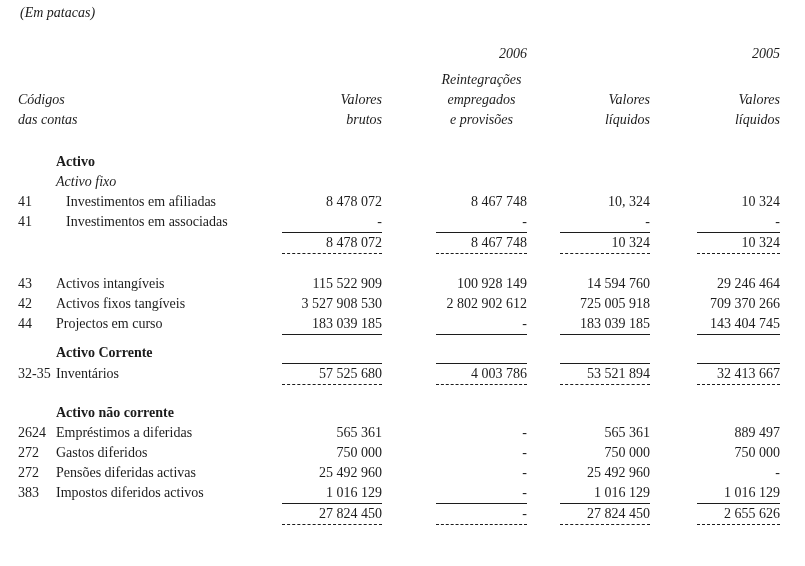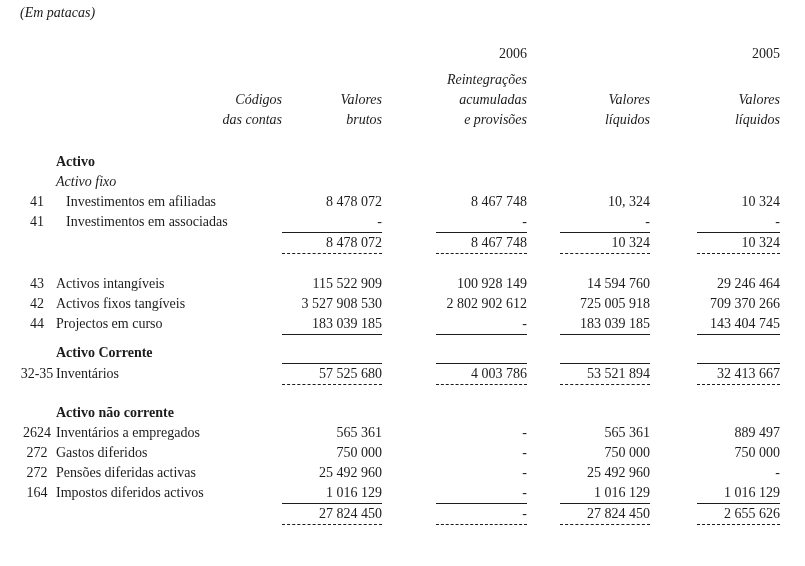--- a/index.html
+++ b/index.html
@@ -31,30 +31,30 @@
     padding: 0;
     margin: 0;
     height: 20px;
     line-height: 20px;
     vertical-align: middle;
     white-space: nowrap;
     font-size: 14px;
     overflow: visible;
   }
   tr.year-row td { height: 20px; }
-  .yr { text-align: right; }
+  .yr { text-align: right; font-style: italic; }
   .yr-2006 { padding-right: 10px; }
-  tr.colheads td { vertical-align: bottom; height: 66px; text-align: right; }
+  tr.colheads td { vertical-align: bottom; height: 66px; }
   .hd { font-style: italic; line-height: 20px; }
   .hd-left { text-align: left; }
   .hd-right { text-align: right; }
   .hd-reint { text-align: center; padding-right: 10px; }
   .hd-liq06 { padding-right: 5px; }
   tr.spacer td { height: auto; line-height: 1px; font-size: 1px; }
-  td.code { text-align: center; }
+  td.code { text-align: left; }
   td.desc { text-align: left; }
   td.desc.indent { padding-left: 10px; }
   td.desc.bold { font-weight: bold; }
   td.desc.italic { font-style: italic; margin-top: 28px; }
   td.val { text-align: right; }
   td.val.rule-solid  { border-bottom: 1px solid #1c1c1c; }
   td.val.rule-dashed { border-bottom: 1px dashed #1c1c1c; }
 </style>
 </head>
 <body>
@@ -89,21 +89,21 @@
           <div>Códigos</div>
           <div>das contas</div>
         </td>
         <td class="hd hd-right">
           <div>Valores</div>
           <div>brutos</div>
         </td>
         <td></td>
         <td class="hd hd-reint">
           <div>Reintegrações</div>
-          <div>acumuladas</div>
+          <div>empregados</div>
           <div>e provisões</div>
         </td>
         <td></td>
         <td class="hd hd-right hd-liq06">
           <div>Valores</div>
           <div>líquidos</div>
         </td>
         <td></td>
         <td class="hd hd-right">
           <div>Valores</div>
@@ -242,21 +242,21 @@
           <td class="val"></td>
           <td></td>
           <td class="val"></td>
           <td></td>
           <td class="val"></td>
           <td></td>
           <td class="val"></td>
         </tr>
         <tr>
           <td class="code">2624</td>
-          <td class="desc normal">Inventários a empregados</td>
+          <td class="desc normal">Empréstimos a diferidas</td>
           <td class="val">565 361</td>
           <td></td>
           <td class="val">-</td>
           <td></td>
           <td class="val">565 361</td>
           <td></td>
           <td class="val">889 497</td>
         </tr>
         <tr>
           <td class="code">272</td>
@@ -274,21 +274,21 @@
           <td class="desc normal">Pensões diferidas activas</td>
           <td class="val">25 492 960</td>
           <td></td>
           <td class="val">-</td>
           <td></td>
           <td class="val">25 492 960</td>
           <td></td>
           <td class="val">-</td>
         </tr>
         <tr>
-          <td class="code">164</td>
+          <td class="code">383</td>
           <td class="desc normal">Impostos diferidos activos</td>
           <td class="val rule-solid">1 016 129</td>
           <td></td>
           <td class="val rule-solid">-</td>
           <td></td>
           <td class="val rule-solid">1 016 129</td>
           <td></td>
           <td class="val rule-solid">1 016 129</td>
         </tr>
         <tr>

